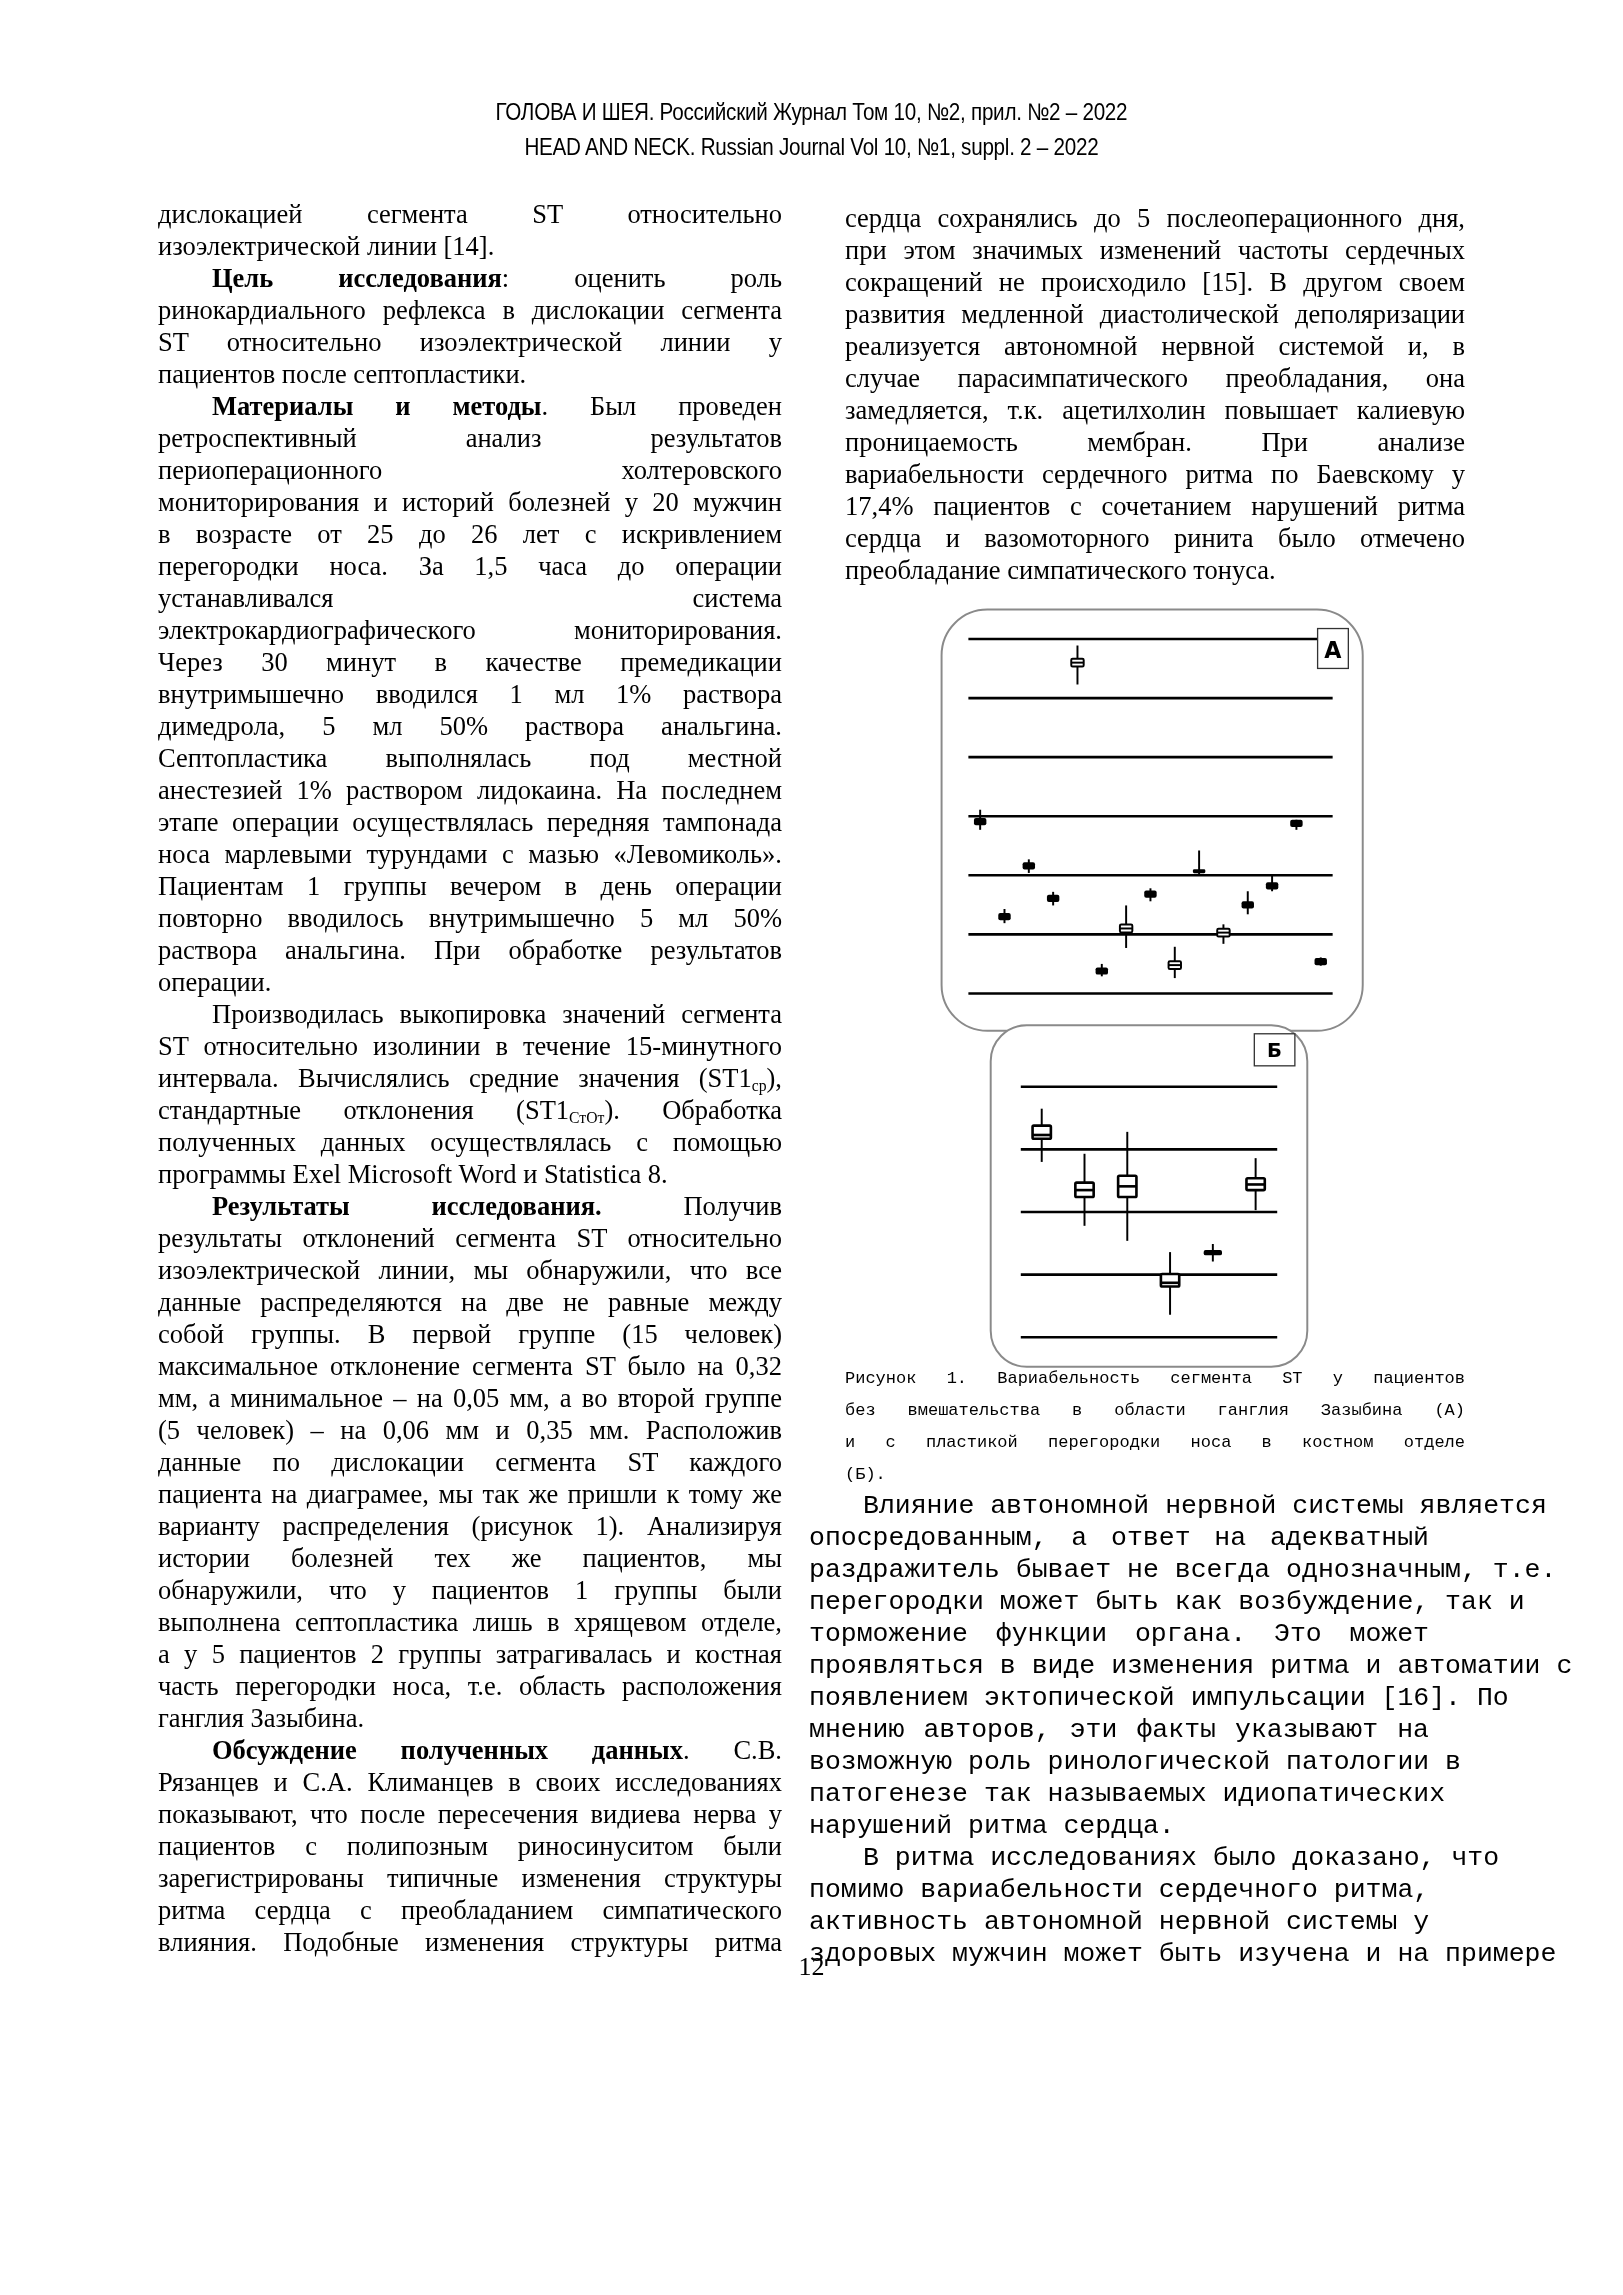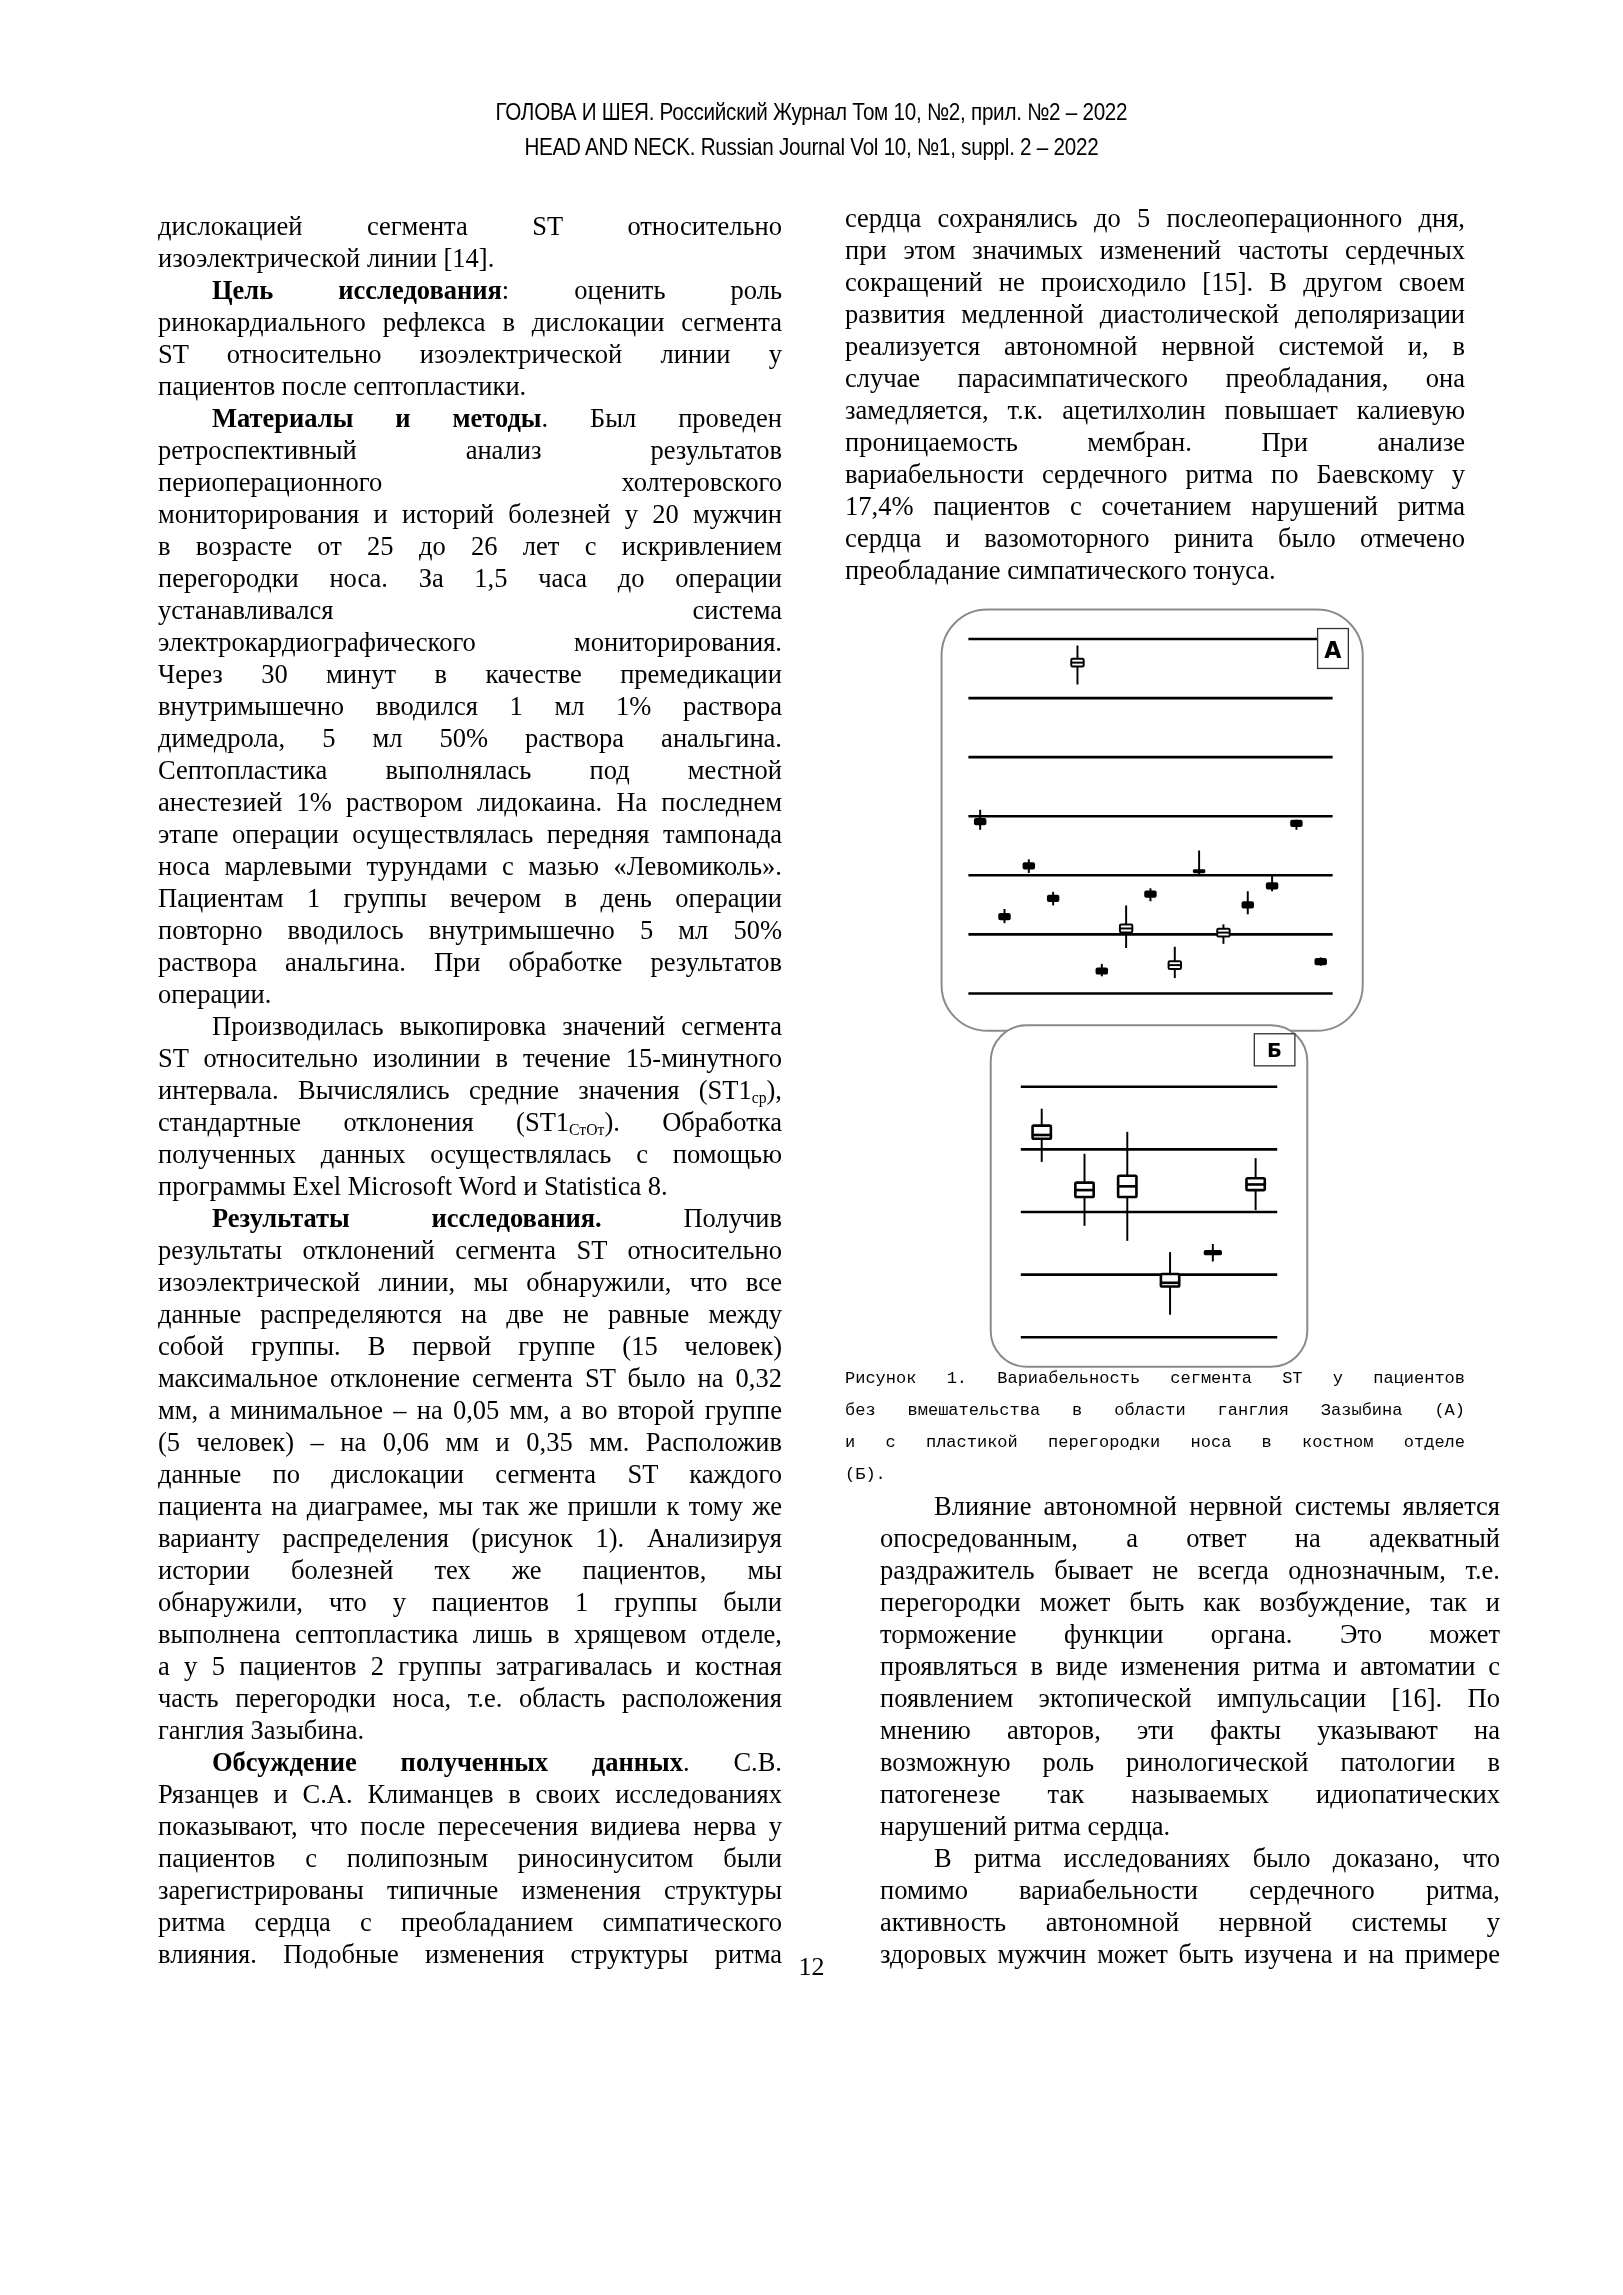--- a/index.html
+++ b/index.html
@@ -2,34 +2,34 @@
 <html style="font-size:10.5px"><head>
 <meta charset="utf-8">
 <style>
   html, body { margin: 0; padding: 0; background: #ffffff; }
   body { width: 1623px; height: 2295px; position: relative; overflow: hidden; color: #000; }
   .header { position: absolute; left: 0; width: 1623px; text-align: center;
     font-family: "Liberation Sans", sans-serif; font-size: 24px; letter-spacing: -0.3px; transform: scaleX(0.86); transform-origin: 811px 0; }
   #hdr1 { top: 98px; }
   #hdr2 { top: 133px; }
   .col { position: absolute; font-family: "Liberation Serif", serif; font-size: 26.5px; }
-  #col-left { left: 158px; top: 210px; width: 624px; }
+  #col-left { left: 158px; top: 198px; width: 624px; }
   #col-right { left: 845px; top: 202px; width: 620px; }
   .ln { display: block; height: 32px; line-height: 32px; white-space: nowrap; text-align: justify; text-align-last: justify; overflow: visible; }
   .ln.last { text-align-last: left; }
   .ln.indent { padding-left: 54px; }
   .ln b { font-weight: bold; }
   .para { display: block; }
   sub { font-size: 15.7px; vertical-align: -3.9px; line-height: 0; }
   .fig-wrap { position: absolute; }
   #figA { left: 937px; top: 606px; }
   #figB { left: 988px; top: 1022px; }
   svg text { font-family: "DejaVu Sans", sans-serif; font-weight: bold; }
   #caption { position: absolute; left: 845px; top: 1363px; width: 620px; font-family: Liberation Mono, monospace; font-size: 17px; }
-  #col-right-2 { position: absolute; left: 880px; top: 1490px; width: 620px; font-family: Liberation Serif, serif; font-size: 26.5px; }
+  #col-right-2 { position: absolute; left: 809px; top: 1490px; width: 620px; font-family: Liberation Mono, monospace; font-size: 26.5px; }
   #page-number { position: absolute; left: 0; width: 1623px; top: 1952px; text-align: center; font-family: "Liberation Serif", serif; font-size: 26px; }
 </style>
 </head>
 <body>
 
 <div class="header" id="hdr1">ГОЛОВА И ШЕЯ. Российский Журнал Том 10, №2, прил. №2 – 2022</div>
 <div class="header" id="hdr2">HEAD AND NECK. Russian Journal Vol 10, №1, suppl. 2 – 2022</div>
 
 <div class="col" id="col-left">
     <div class="para">

